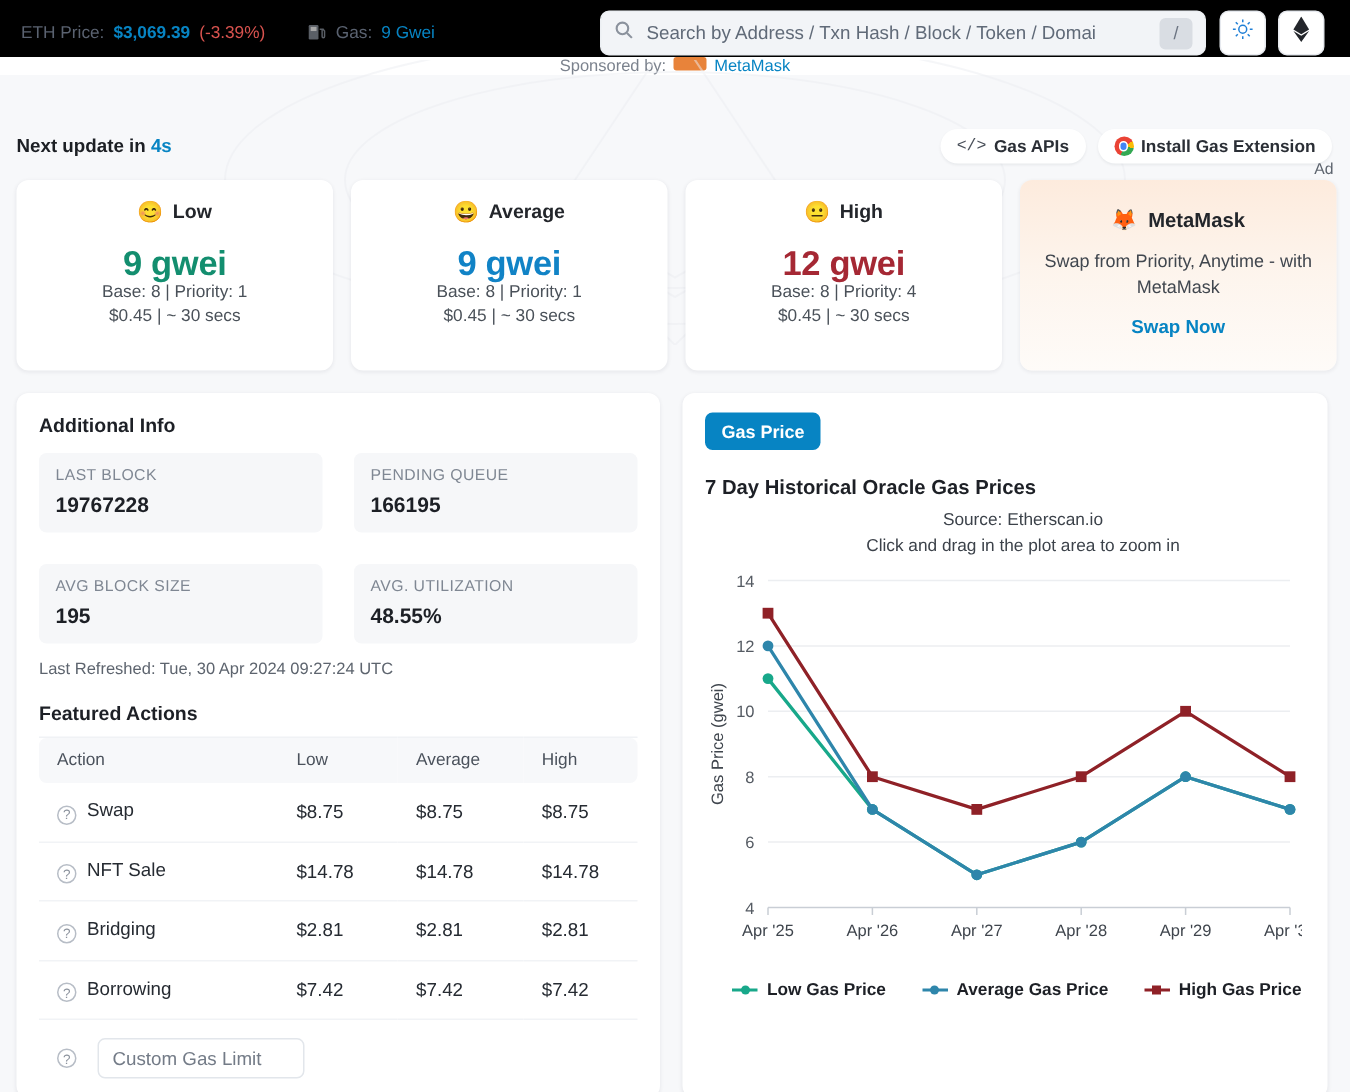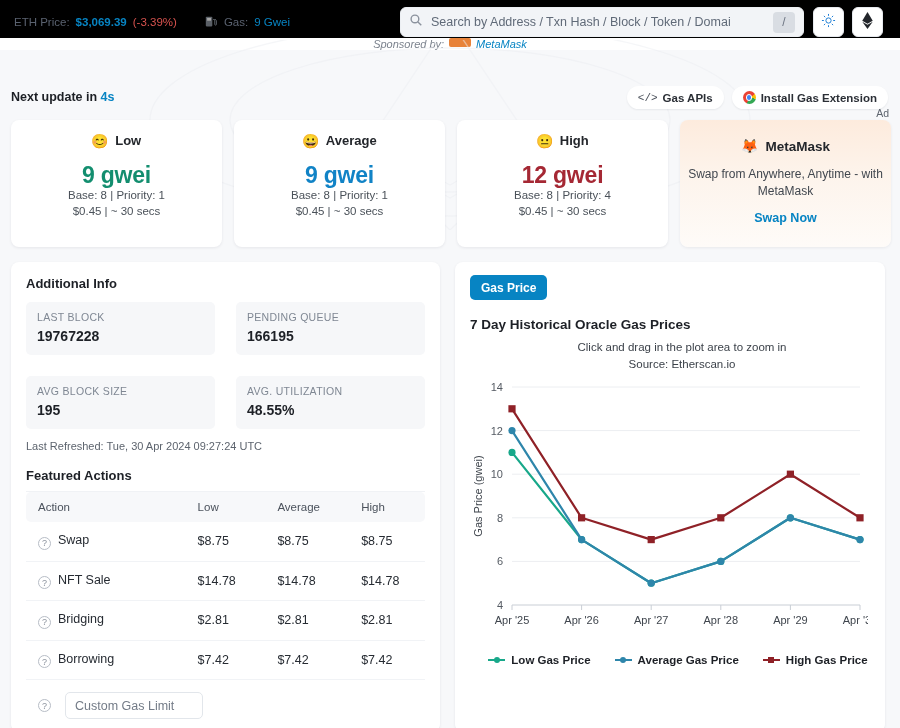--- a/index.html
+++ b/index.html
@@ -51,21 +51,21 @@
   .iconbtn.theme { left: 813px; }
   .iconbtn.eth { left: 852px; }
   .sunicon { width: 15px; height: 15px; stroke: #1f7fd6; fill: none; stroke-width: 1.6; }
   .ethicon { width: 11px; height: 17px; fill: #23262b; }
 
   
   .sponsored {
     position: absolute; top: 38px; left: 0; width: 900px; height: 12px;
     background: #fff; overflow: hidden;
     display: flex; align-items: flex-start; justify-content: center; gap: 5px;
-    font-size: 11px; color: #7b828d; font-style: italic;
+    font-size: 11px; color: #7b828d;
   }
   .sponsored .mmchip { width: 22px; height: 9px; background: #e8833a; border-radius: 2px; display:inline-block; }
   .sponsored .mmlink { color: #0784c3; }
 
   
   .page { position: absolute; top: 50px; left: 0; width: 900px; height: 678px; }
   .watermark {
     position: absolute; top: -10px; left: 0; width: 900px; height: 190px;
     overflow: hidden; opacity: .5; pointer-events: none;
   }
@@ -301,21 +301,21 @@
       <div class="sub">Base: 8 | Priority: 4</div>
       <div class="sub2">$0.45 | ~ 30 secs</div>
     </div>
 
     <div class="adcard">
       <div class="adlabel">Ad</div>
       <div class="head">
         <span class="foxicon">🦊</span>
         <span>MetaMask</span>
       </div>
-      <div class="txt">Swap from Anywhere, Anytime - with MetaMask</div>
+      <div class="txt">Swap from Priority, Anytime - with MetaMask</div>
       <div class="cta">Swap Now</div>
     </div>
   </div>
 
   <div class="lpanel">
     <div class="ptitle">Additional Info</div>
 
     <div class="infogrid">
       <div class="infobox">
         <div class="k">LAST BLOCK</div>
@@ -382,22 +382,22 @@
     </div>
   </div>
 
   <div class="rpanel">
     <div class="tabs">
       <div class="tab active">Gas Price</div>
     </div>
 
     <div class="charttitle">7 Day Historical Oracle Gas Prices</div>
     <div class="chartsub">
+      <div>Source: Etherscan.io</div>
       <div>Click and drag in the plot area to zoom in</div>
-      <div>Source: Etherscan.io</div>
     </div>
 
     <div class="chartbox">
       <svg id="chart-svg" width="400" height="270" viewBox="0 0 400 270">
           <text x="35" y="232" text-anchor="end" font-size="11" fill="#555b63" font-family="&quot;Liberation Sans&quot;, sans-serif">4</text>
           <line x1="44" y1="184.4" x2="392" y2="184.4" stroke="#eceef1" stroke-width="1"></line>
           <text x="35" y="188.4" text-anchor="end" font-size="11" fill="#555b63" font-family="&quot;Liberation Sans&quot;, sans-serif">6</text>
           <line x1="44" y1="140.8" x2="392" y2="140.8" stroke="#eceef1" stroke-width="1"></line>
           <text x="35" y="144.8" text-anchor="end" font-size="11" fill="#555b63" font-family="&quot;Liberation Sans&quot;, sans-serif">8</text>
           <line x1="44" y1="97.20000000000002" x2="392" y2="97.20000000000002" stroke="#eceef1" stroke-width="1"></line>

